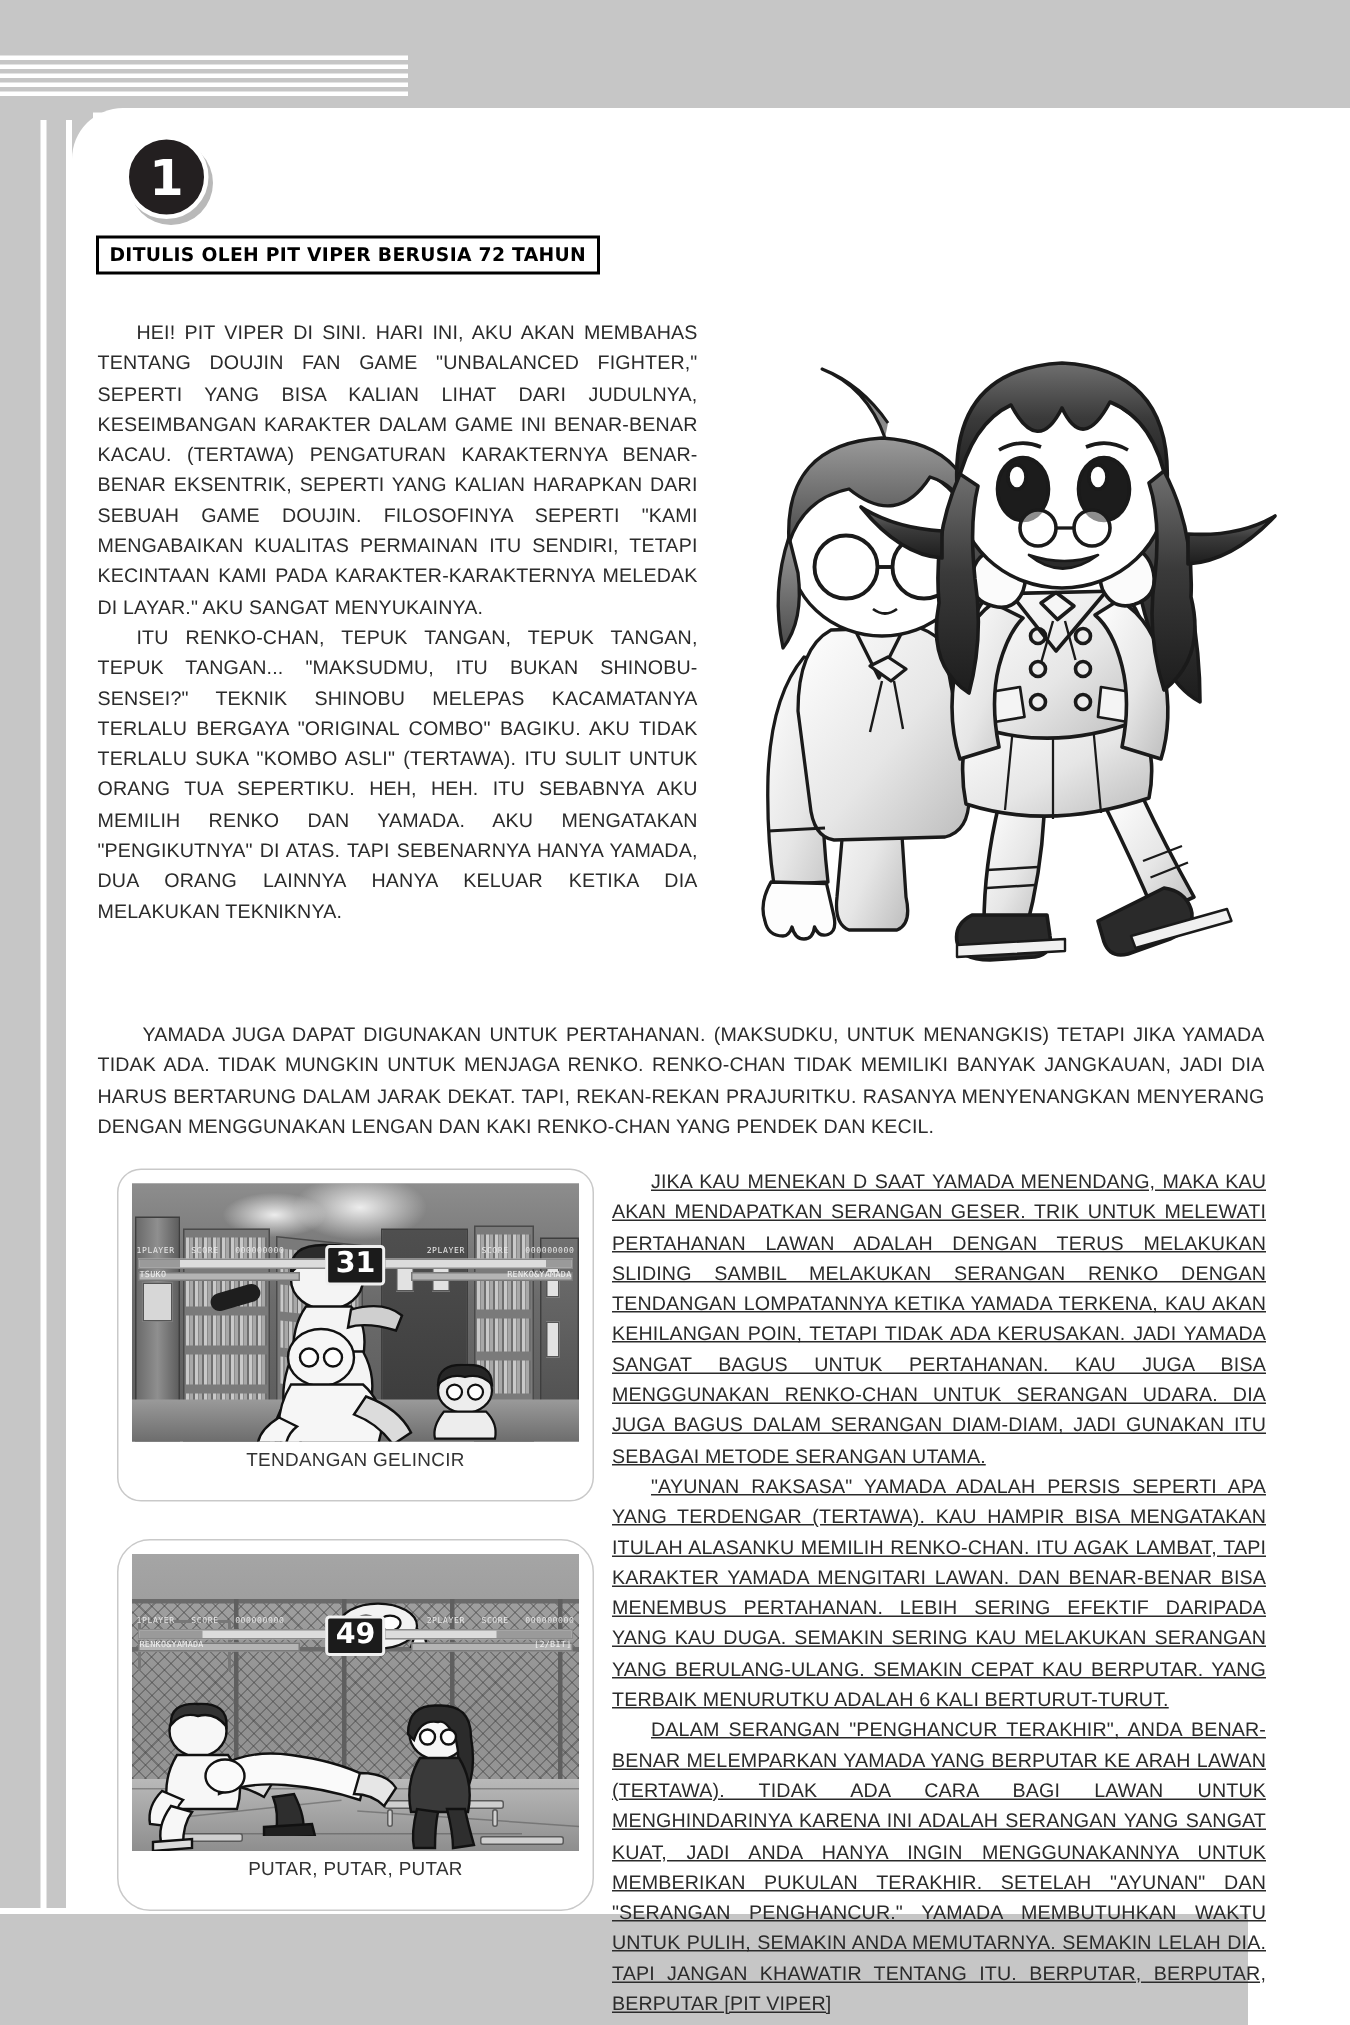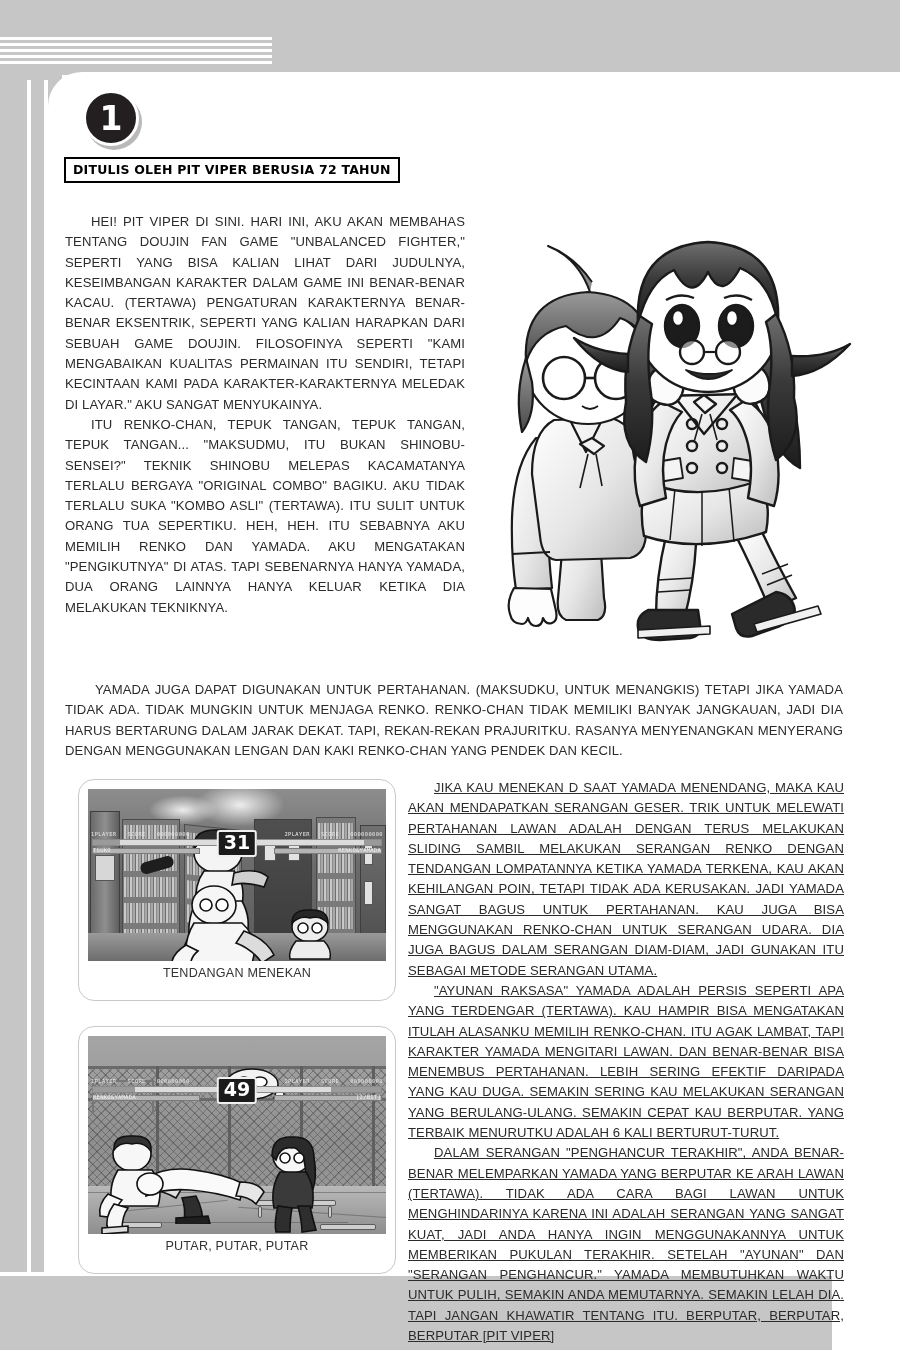--- a/index.html
+++ b/index.html
@@ -208,21 +208,21 @@
 
   
   .figure {
     position: absolute;
     background: #ffffff;
     border: 1.5px solid #c9c9c9;
     border-radius: 16px;
     padding: 9px 9px 4px 9px;
   }
   .figure.fig1 { left: 78px; top: 779px; width: 318px; height: 222px; }
-  .figure.fig2 { left: 78px; top: 1026px; width: 318px; height: 248px; }
+  .figure.fig2 { left: 78px; top: 1026px; width: 318px; height: 248px; border-radius: 22px; }
 
   .shot {
     position: relative;
     width: 100%;
     overflow: hidden;
     background: #6e6e6e;
   }
   .fig1 .shot { height: 172px; }
   .fig2 .shot { height: 198px; }
 
@@ -648,21 +648,21 @@
         <div class="hud-bar right">
             <div class="hud-bar-fill" style="width:14%;margin-left:auto;"></div>
           </div>
         <div class="hud-bar2 left"></div>
         <div class="hud-bar2 right"></div>
         <div class="hud-name left">TSUKO</div>
         <div class="hud-name right">RENKO&amp;YAMADA</div>
         <div class="timer">31</div>
       </div>
     </div>
-    <div class="fig-caption">TENDANGAN MENEKAN</div>
+    <div class="fig-caption">TENDANGAN GELINCIR</div>
   </div>
 
   <div class="figure fig2">
     <div class="shot">
       <div class="stage-yard">
         <div class="fence"></div>
         <div class="fence-rail" style="top:30px;"></div>
         <div class="fence-rail" style="top:62px;"></div>
         <div class="fence-rail" style="top:156px;"></div>
         <div class="fence-post" style="left:68px;"></div>

